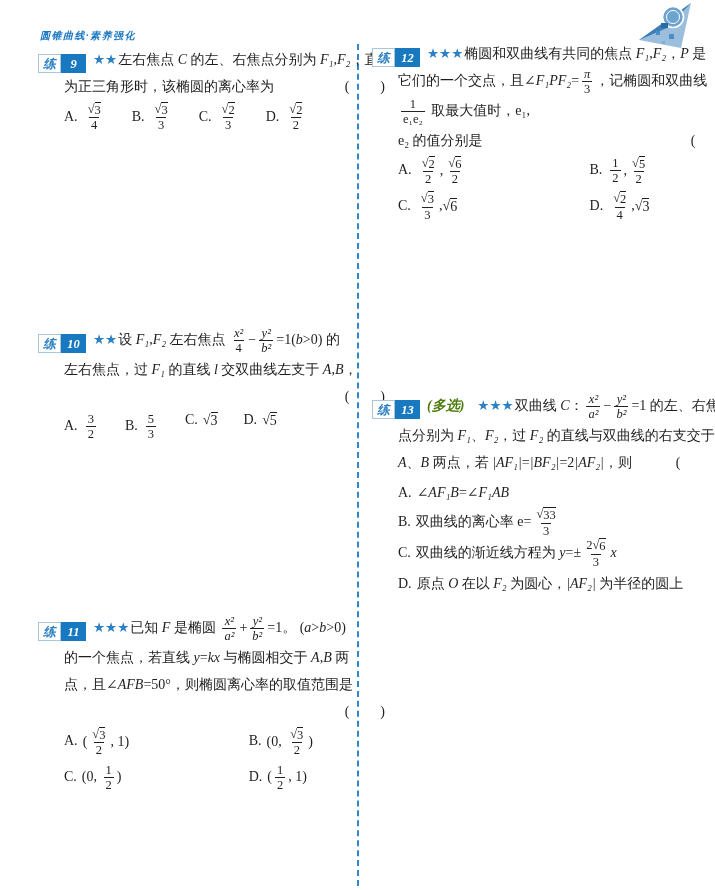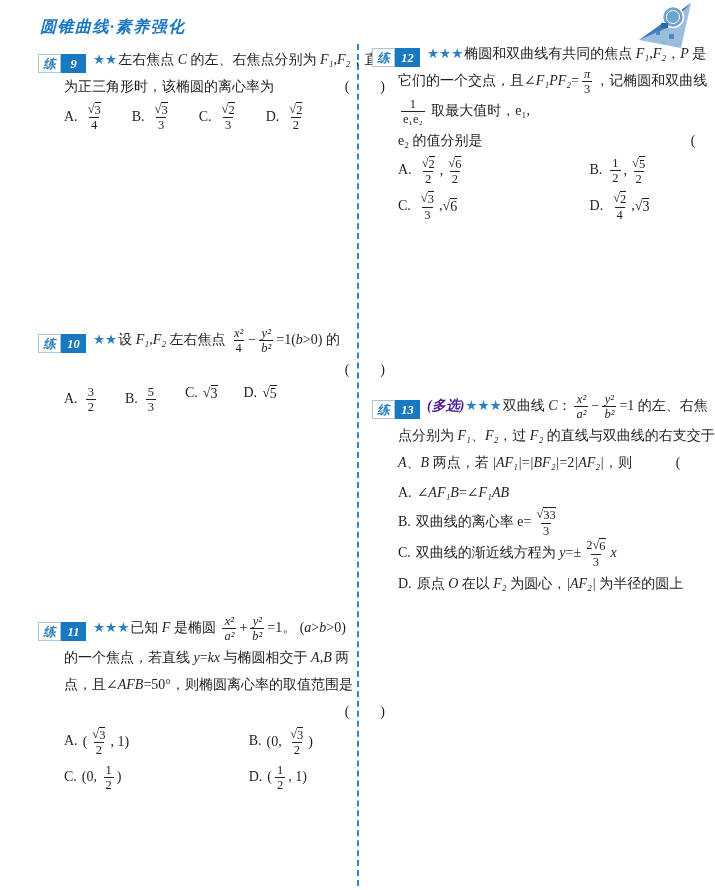--- a/index.html
+++ b/index.html
@@ -5,23 +5,23 @@
   html,body { margin:0; padding:0; }
   body {
     width:715px; height:890px; position:relative; overflow:hidden;
     background:#ffffff; color:#1e1e1e;
     font-family:"Liberation Serif","DejaVu Serif",serif;
     font-size:14px;
   }
   .page { position:absolute; inset:0; background:#fff; }
 
   .header-title {
-    position:absolute; left:40px; top:17px;
+    position:absolute; left:40px; top:29px;
     color:#1b77c2; font-weight:bold; font-style:italic;
-    font-size:16px; letter-spacing:1.5px;
+    font-size:10px; letter-spacing:1.5px;
   }
 
   .logo { position:absolute; right:20px; top:1px; width:64px; height:50px; }
 
   .divider {
     position:absolute; left:357px; top:44px; height:842px; width:0;
     border-left:2px dashed #2f87cd;
   }
 
   .problem { position:absolute; padding-left:26px; }
@@ -36,21 +36,21 @@
 
   .badge {
     display:inline-flex; height:19px; line-height:19px; vertical-align:-4px;
     margin-right:7px; font-size:12.5px; font-weight:bold; font-style:italic;
     font-family:"Liberation Serif",serif;
   }
   .badge-lian { width:21px; text-align:center; color:#2c80c3; background:#fff; border:1px solid #a9c6df; }
   .badge-num  { width:23px; text-align:center; color:#fff; background:#1879c0; border:1px solid #1879c0; }
 
   .stars  { color:#2c80c3; font-family:"DejaVu Sans","Liberation Sans",sans-serif; font-size:13.5px; margin-right:1px; }
-  .prefix { color:#4c1d95; font-style:italic; font-weight:bold; margin-right:1px; }
+  .prefix { color:#4d7c0f; font-style:italic; font-weight:bold; margin-right:13px; }
 
   .mi { font-style:italic; }
 
   .frac {
     display:inline-flex; flex-direction:column; align-items:center;
     vertical-align:middle; margin:0 3px; line-height:1.15; font-size:12.5px;
   }
   .frac .num { padding:0 2px; }
   .frac .den { border-top:1px solid #222; padding:0 2px; }
 
@@ -127,20 +127,21 @@
       <div class="pline first"><span class="badge">
           <span class="badge-lian">练</span>
           <span class="badge-num">10</span>
         </span><span class="stars">★★</span><span class="tx">设 </span><span class="mi">F₁</span><span class="tx">,</span><span class="mi">F₂</span><span class="tx"> 左右焦点 </span><span class="frac">
           <span class="num"><span class="mi">x²</span></span>
           <span class="den"><span class="tx">4</span></span>
         </span><span class="tx">−</span><span class="frac">
           <span class="num"><span class="mi">y²</span></span>
           <span class="den"><span class="mi">b²</span></span>
         </span><span class="tx">=1(</span><span class="mi">b</span><span class="tx">&gt;0) 的</span></div>
+      <div class="pline"><span class="tx">左右焦点，过 </span><span class="mi">F₁</span><span class="tx"> 的直线 </span><span class="mi">l</span><span class="tx"> 交双曲线左支于 </span><span class="mi">A</span><span class="tx">,</span><span class="mi">B</span><span class="tx">，</span></div>
       <div class="pline">
         <span class="bracket">(　　)</span>
       </div>
       <div class="opts row">
         <span class="opt"><span class="opt-label">A.</span><span class="frac">
             <span class="num"><span class="tx">3</span></span>
             <span class="den"><span class="tx">2</span></span>
           </span></span>
         <span class="opt"><span class="opt-label">B.</span><span class="frac">
             <span class="num"><span class="tx">5</span></span>

